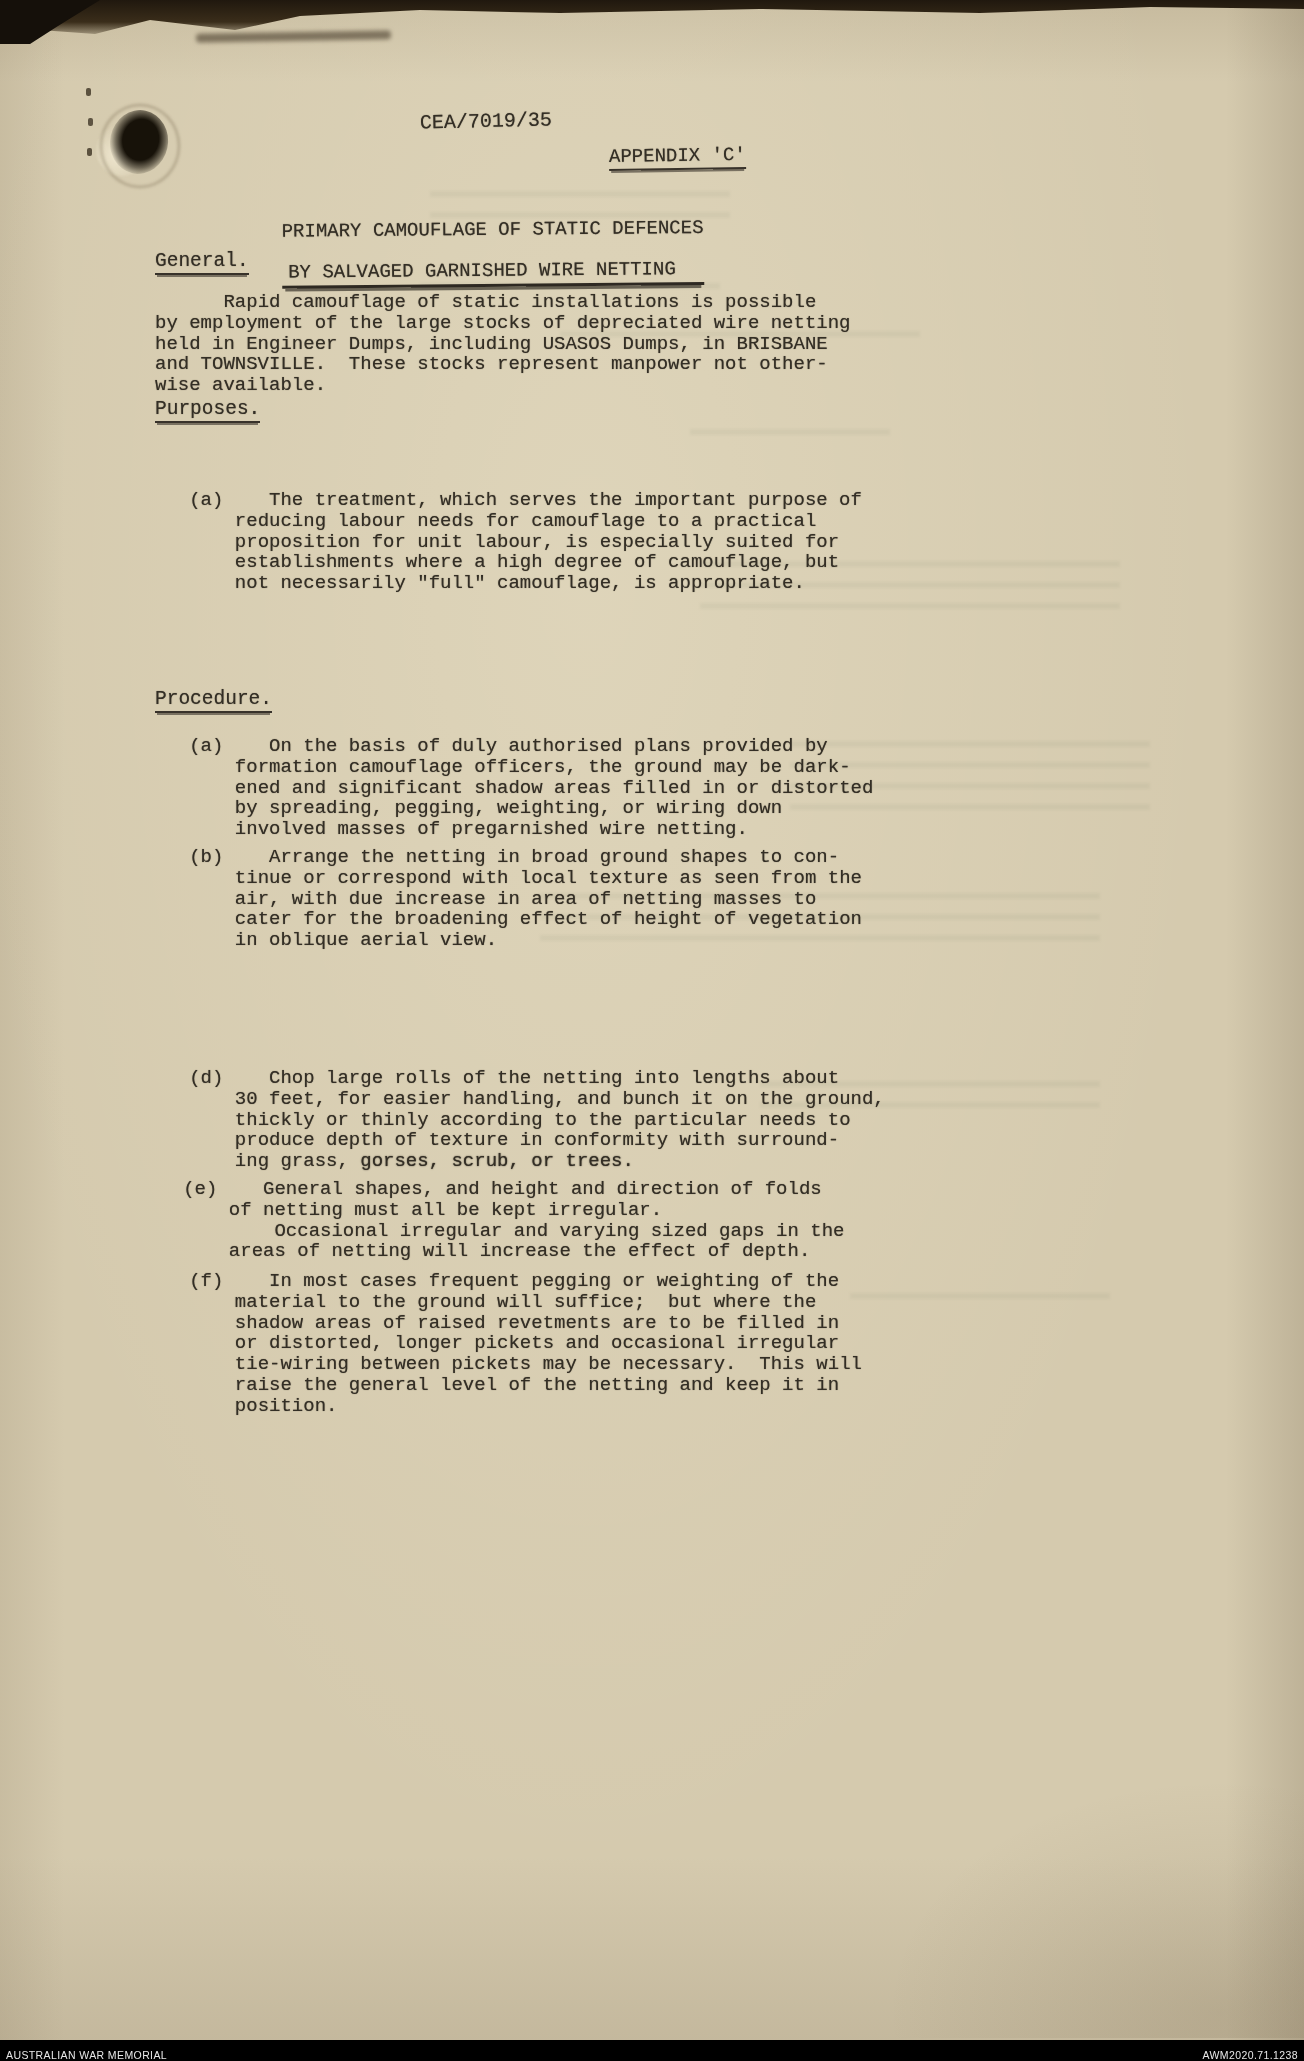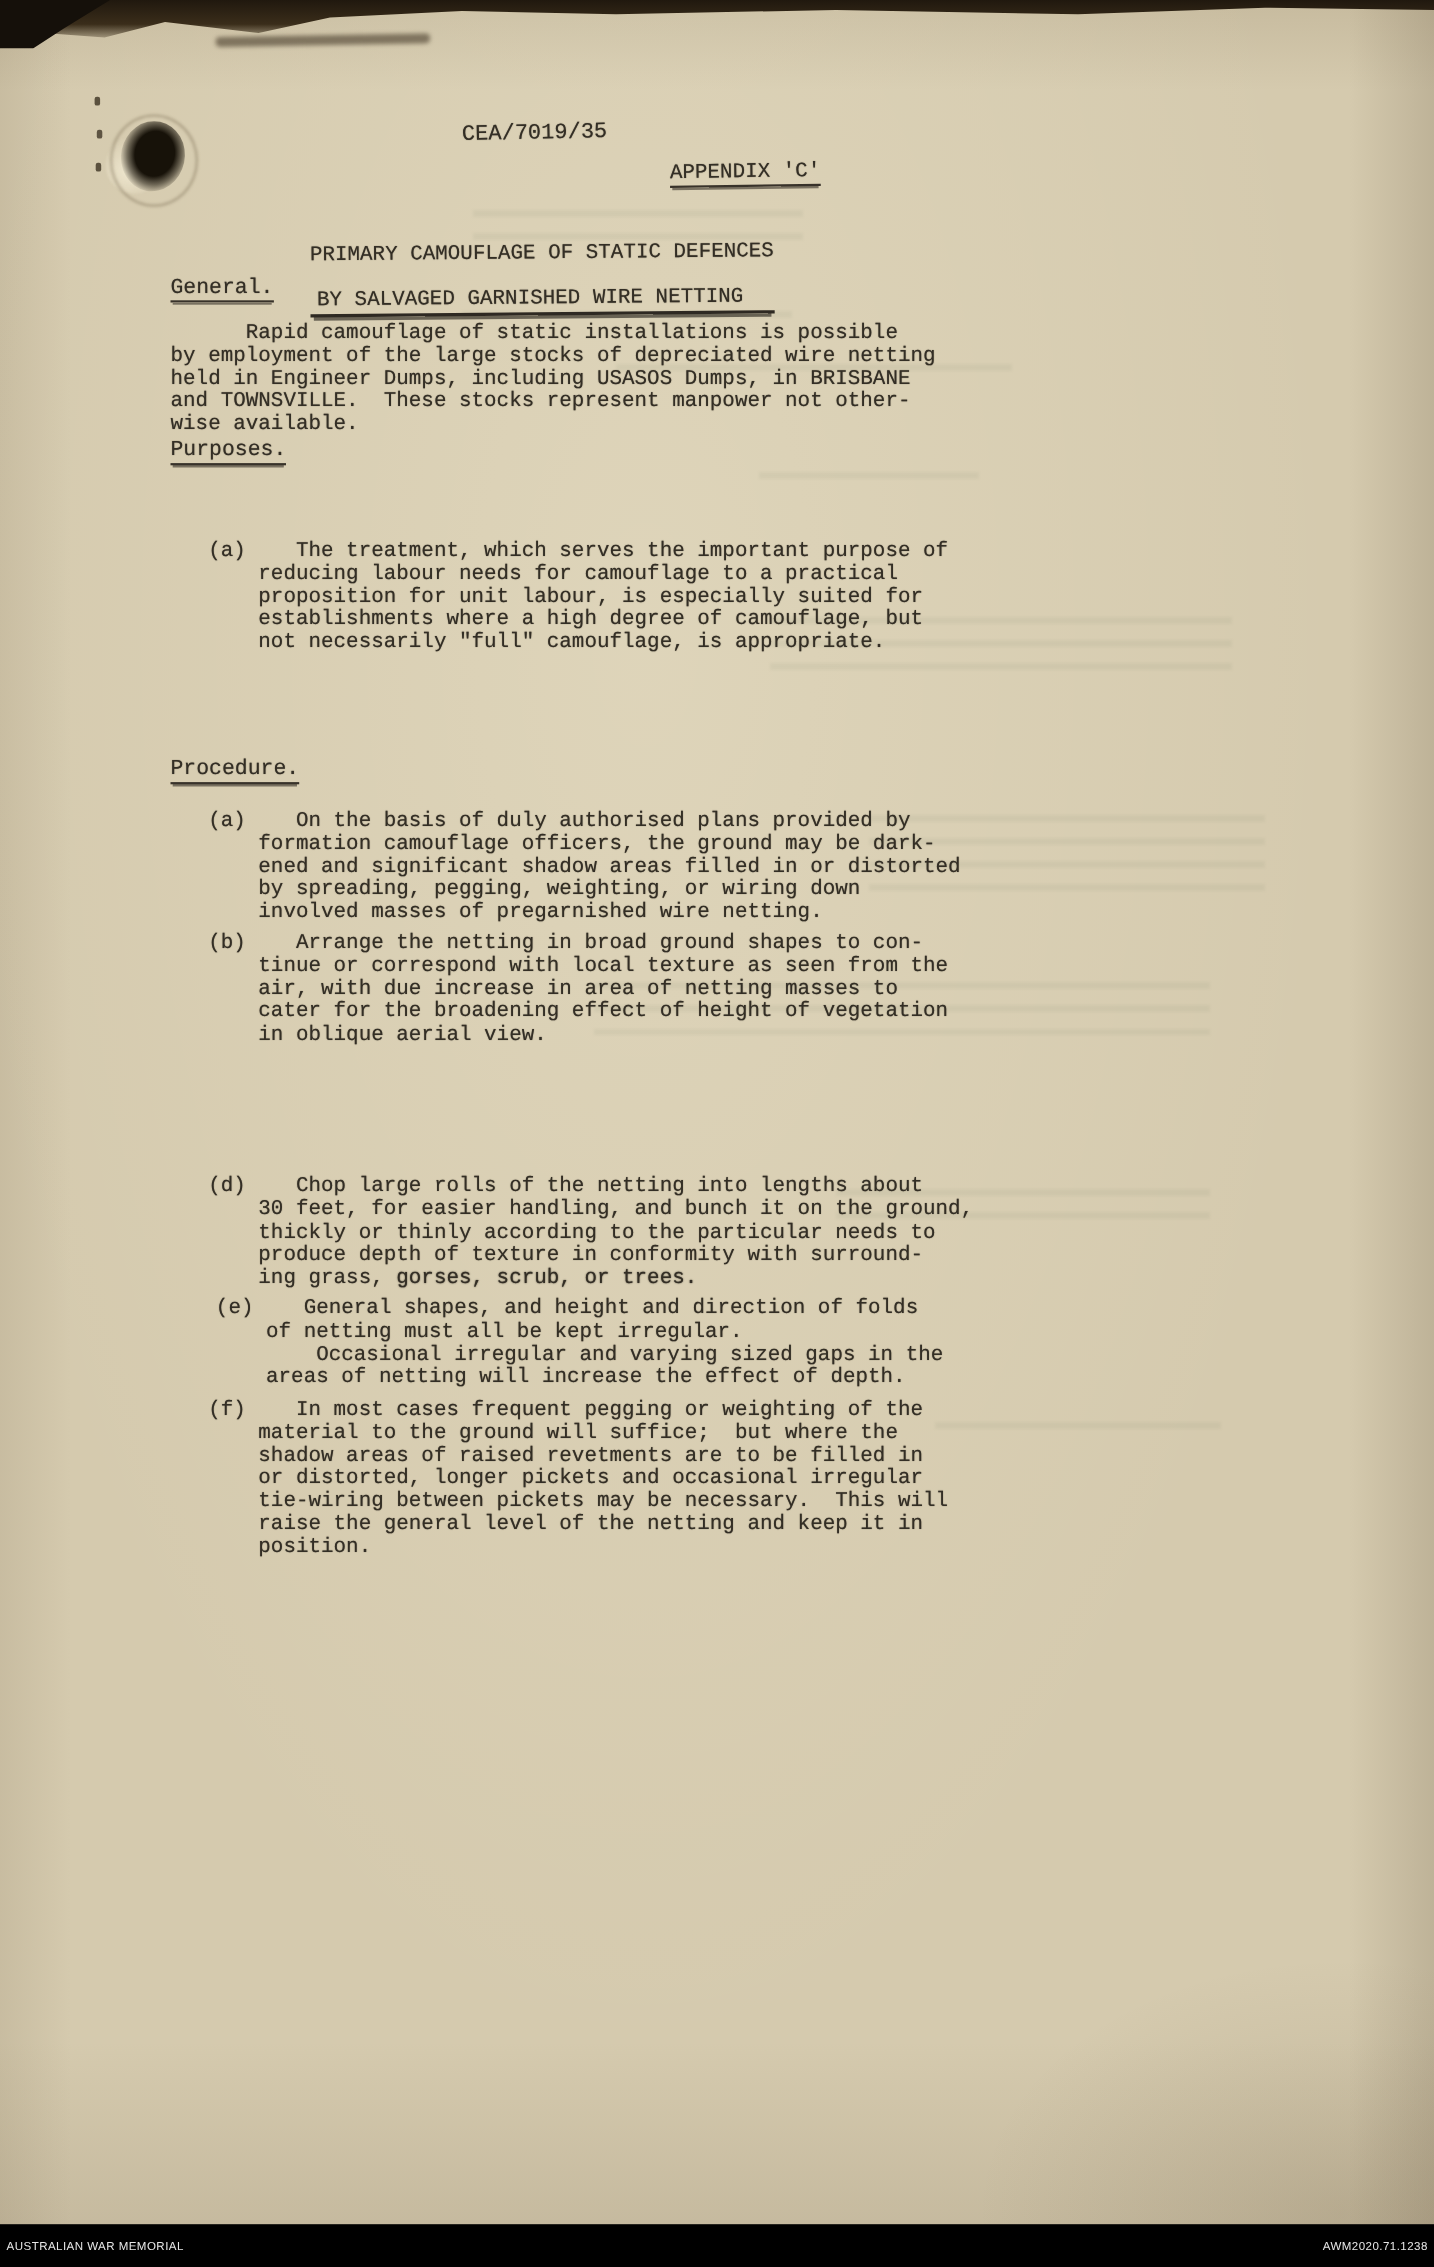--- a/index.html
+++ b/index.html
@@ -47,22 +47,22 @@
     transform:rotate(12deg); }
   .hole-rim { position:absolute; left:100px; top:104px; width:76px; height:80px; border-radius:50%;
     border:2px solid rgba(90,75,50,0.35); filter:blur(1.5px); }
 
   .bleed { position:absolute; opacity:.07; filter:blur(1.6px); transform:scaleX(-1);
     background:repeating-linear-gradient(180deg, rgba(0,0,0,0) 0 5px, #5f6e55 5px 11px, rgba(0,0,0,0) 11px 21px); }
 
   .shade-br { position:absolute; right:0; bottom:23px; width:420px; height:260px;
     background:radial-gradient(ellipse at 80% 90%, rgba(85,68,42,0.14), rgba(0,0,0,0) 70%); }
 
-  .footer-bar { position:absolute; left:0; bottom:0; width:1304px; height:39px; background:#000;
-    display:flex; justify-content:space-between; align-items:center;
+  .footer-bar { position:absolute; left:0; bottom:0; width:1304px; height:21px; background:#000;
+    display:flex; justify-content:space-between; align-items:flex-end;
     font-family:"Liberation Sans","DejaVu Sans",sans-serif; font-size:10.5px; color:#e8e8e8;
     padding:0 6px; box-sizing:border-box; letter-spacing:.4px; }
 </style>
 </head>
 <body>
 
 <div class="page">
 
   <div class="top-band"></div>
   <div class="corner-wedge"></div>
@@ -115,21 +115,21 @@
   <div class="typed" style="left:155px; top:847px; width:790px;">   (b)    Arrange the netting in broad ground shapes to con-
        tinue or correspond with local texture as seen from the
        air, with due increase in area of netting masses to
        cater for the broadening effect of height of vegetation
        in oblique aerial view.</div>
   <div class="typed" style="left:155px; top:1068px; width:790px;"><span>   (d)    Chop large rolls of the netting into lengths about
        30 feet, for easier handling, and bunch it on the ground,
        thickly or thinly according to the particular needs to
        produce depth of texture in conformity with surround-
        ing grass, </span><span class="boldtyped">gorses, scrub, or trees.</span></div>
-  <div class="typed" style="left:162px; top:1179px; width:790px;">   (e)    General shapes, and height and direction of folds
+  <div class="typed" style="left:149px; top:1179px; width:790px;">   (e)    General shapes, and height and direction of folds
        of netting must all be kept irregular.
            Occasional irregular and varying sized gaps in the
        areas of netting will increase the effect of depth.</div>
   <div class="typed" style="left:155px; top:1271px; width:790px;">   (f)    In most cases frequent pegging or weighting of the
        material to the ground will suffice;  but where the
        shadow areas of raised revetments are to be filled in
        or distorted, longer pickets and occasional irregular
        tie-wiring between pickets may be necessary.  This will
        raise the general level of the netting and keep it in
        position.</div>

